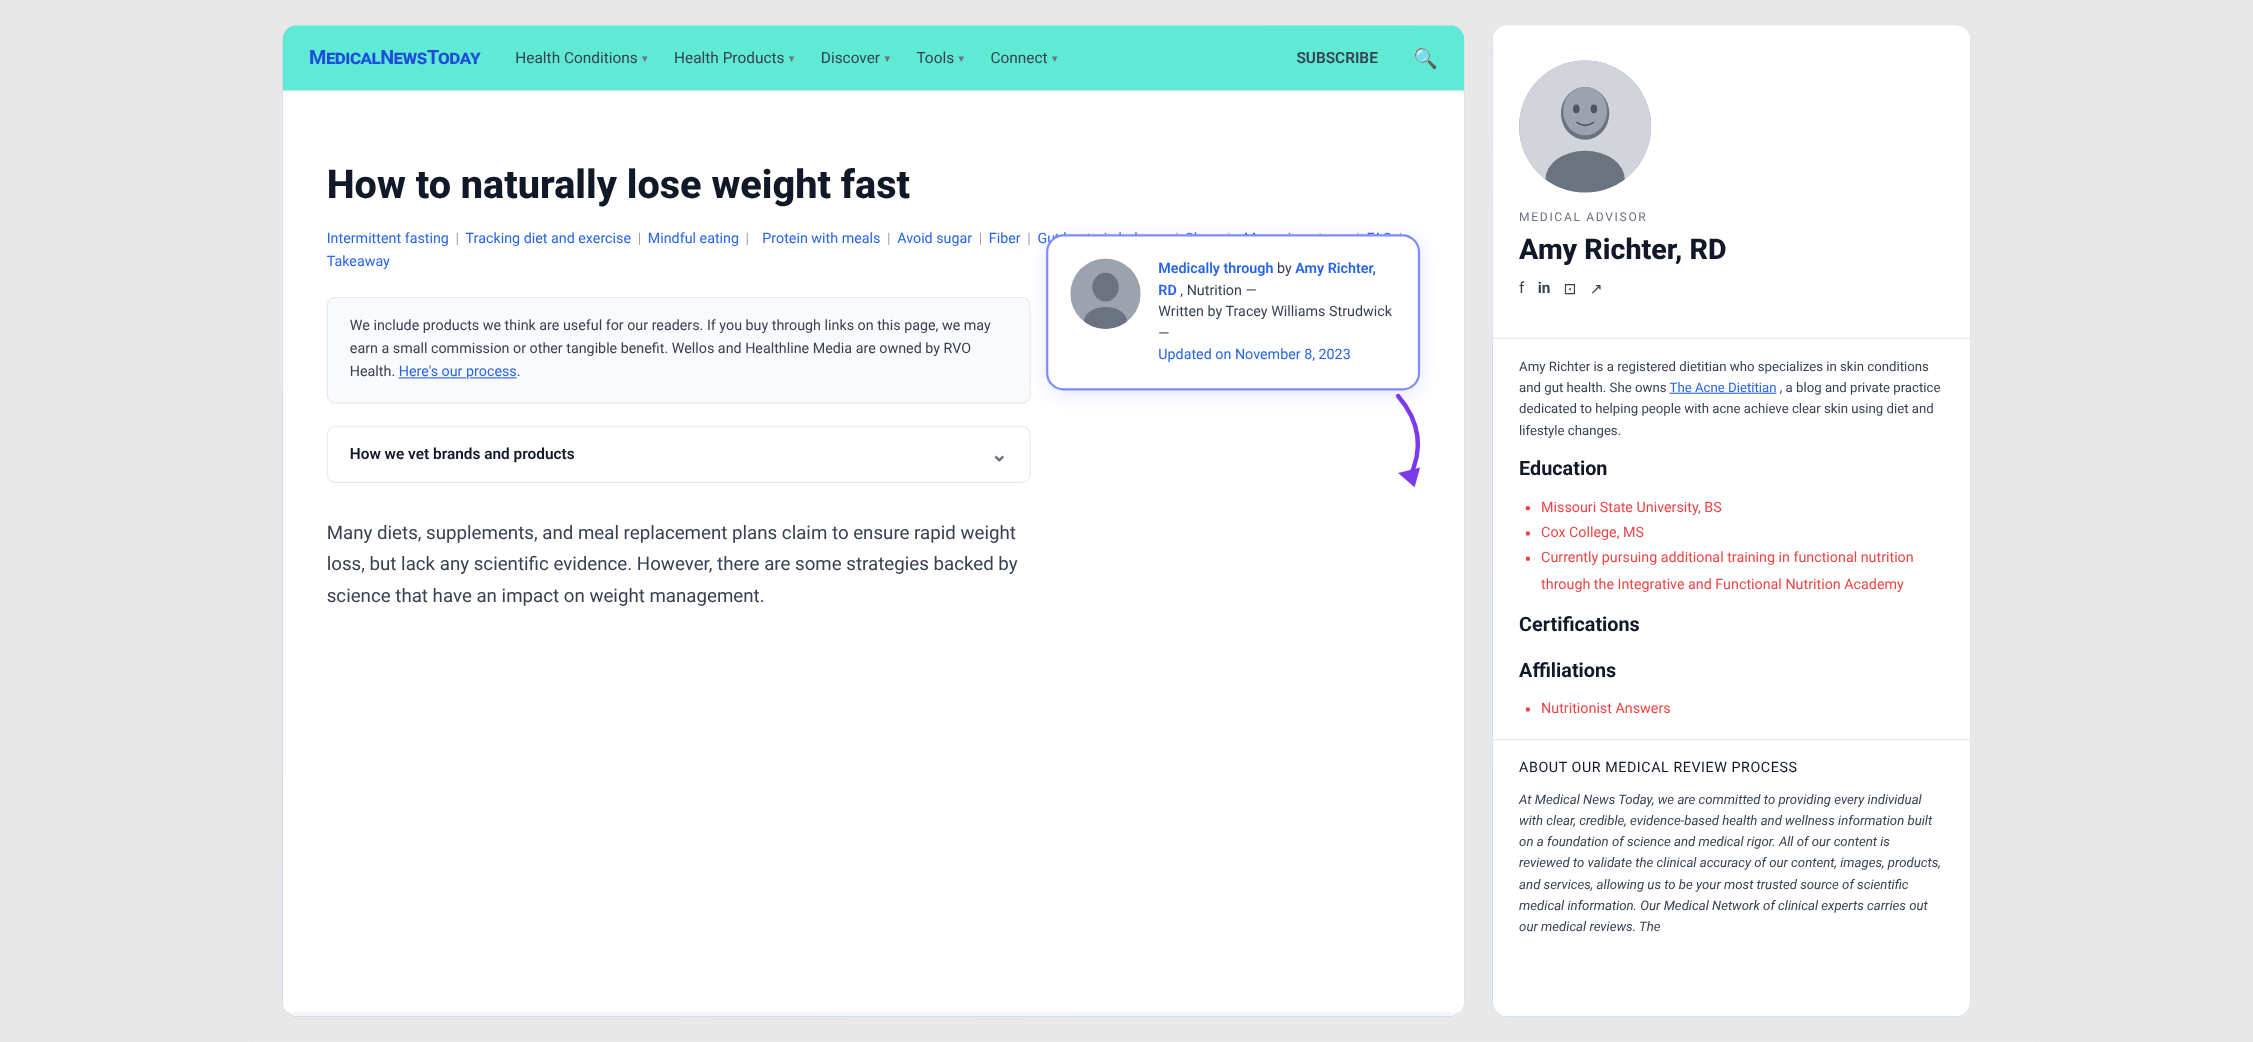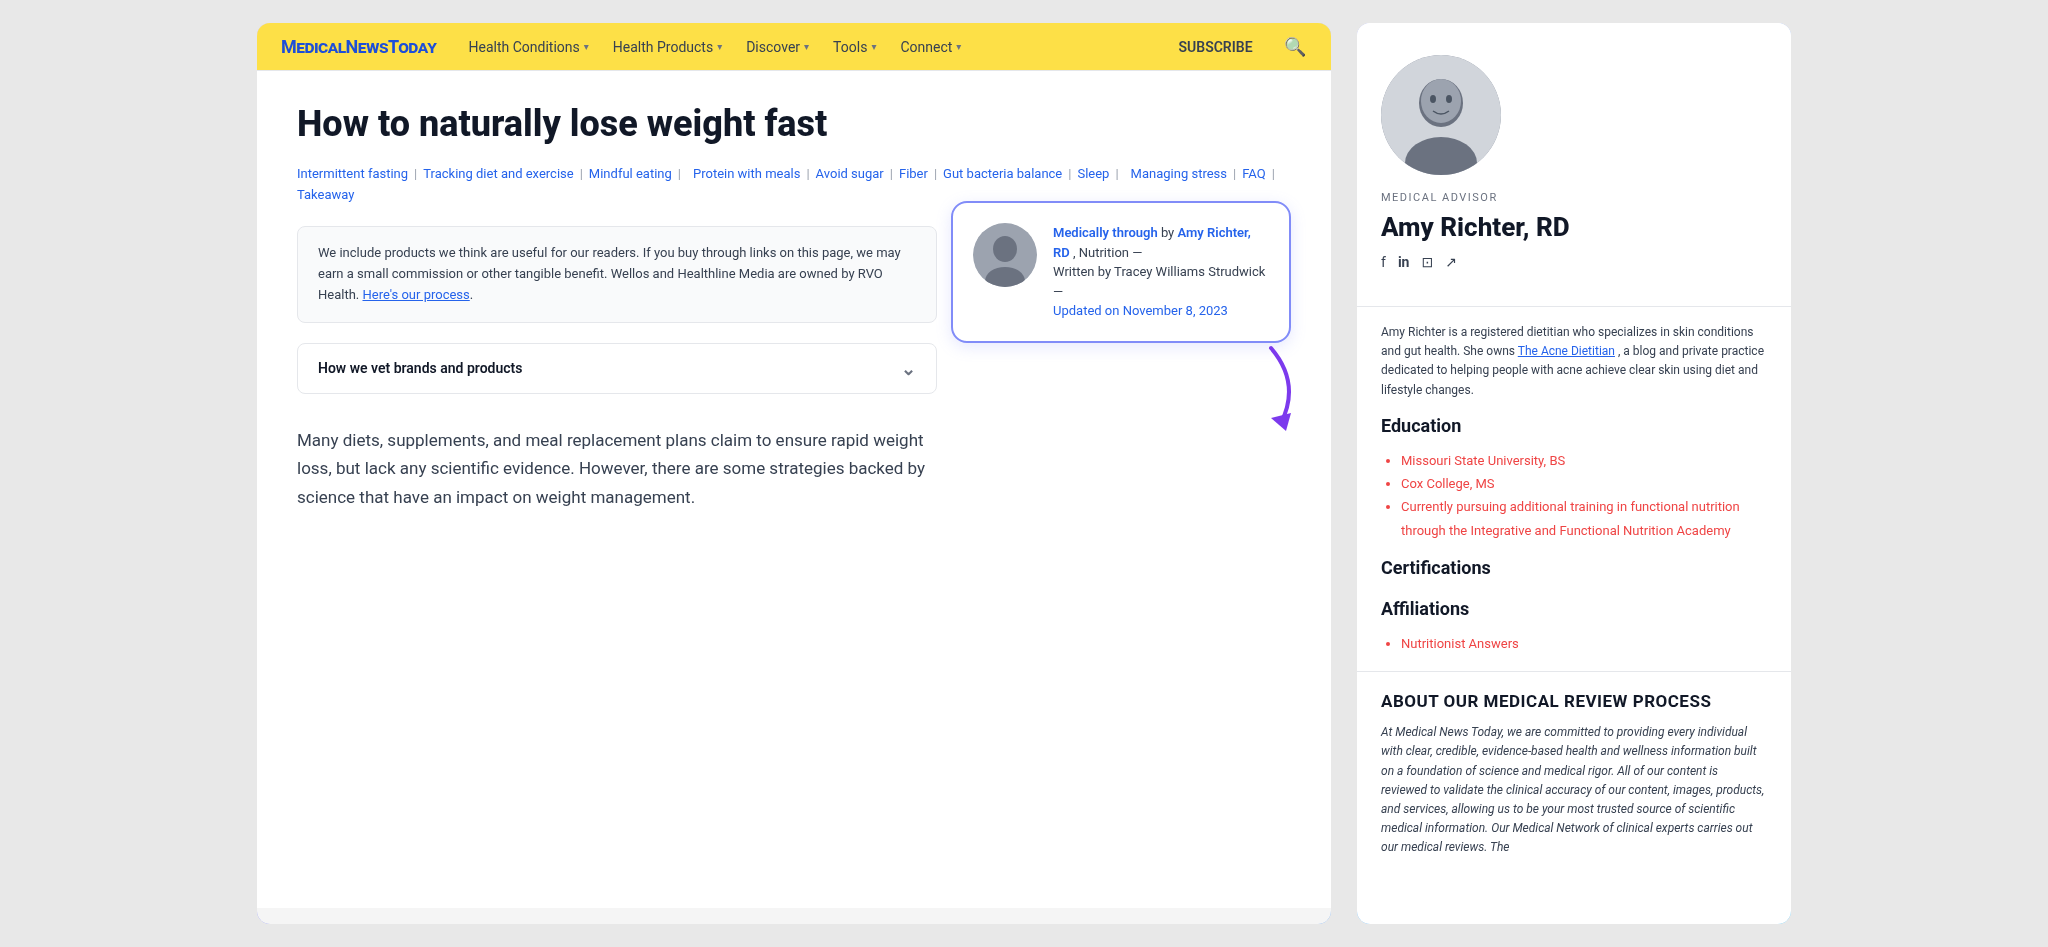--- a/index.html
+++ b/index.html
@@ -53,24 +53,24 @@
       content: '';
       position: absolute;
       inset: -3px;
       border-radius: 18px;
       background: linear-gradient(135deg, #818cf8, #60a5fa, #38bdf8);
       z-index: -1;
     }
 
     
     .navbar {
-      background: #fde047;
+      background: #5eead4;
       border-bottom: 1px solid #e5e7eb;
       padding: 0 24px;
-      height: 48px;
+      height: 60px;
       display: flex;
       align-items: center;
       gap: 32px;
     }
     .logo {
       font-size: 18px;
       font-weight: 700;
       color: #1d4ed8;
       letter-spacing: -0.5px;
       white-space: nowrap;
@@ -115,20 +115,21 @@
       min-height: calc(100% - 64px);
     }
 
     .article-title {
       font-size: 36px;
       font-weight: 800;
       color: #111827;
       line-height: 1.2;
       max-width: 560px;
       margin-bottom: 20px;
+      margin-top: 32px;
     }
 
     .article-nav {
       display: flex;
       flex-wrap: wrap;
       gap: 6px;
       margin-bottom: 24px;
       font-size: 13px;
     }
     .article-nav-item {
@@ -309,22 +310,22 @@
       line-height: 1.8;
     }
     .rp-about {
       padding: 16px 24px;
       font-size: 12px;
       color: #374151;
       line-height: 1.6;
       border-top: 1px solid #e5e7eb;
     }
     .rp-about-title {
-      font-size: 17px;
-      font-weight: 700;
+      font-size: 13px;
+      font-weight: 400;
       color: #111827;
       margin-bottom: 8px;
       text-transform: uppercase;
       letter-spacing: 0.5px;
     }
     .rp-about-italic {
       font-style: italic;
     }
   </style>
 </head>

